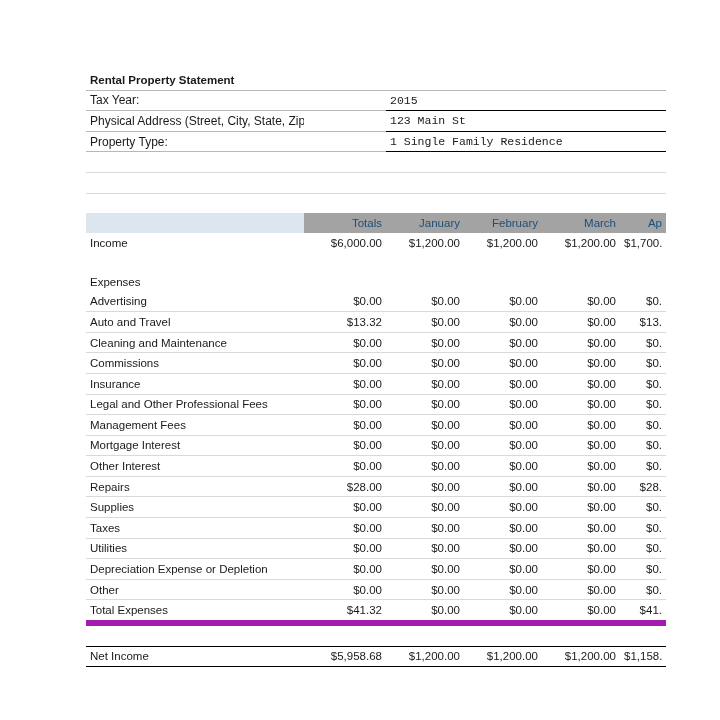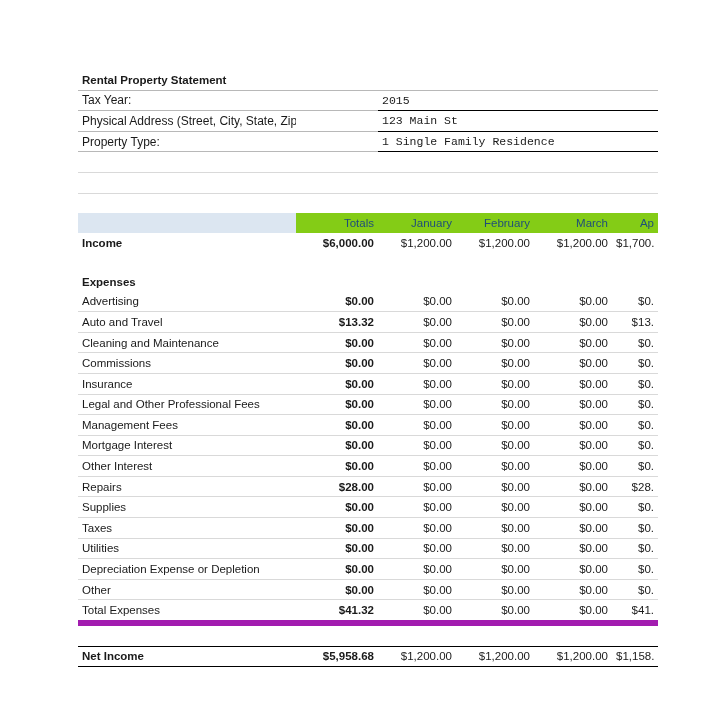--- a/index.html
+++ b/index.html
@@ -9,21 +9,21 @@
   }
   body {
     width: 720px;
     height: 720px;
     font-family: "Liberation Sans", sans-serif;
     color: #1a1a1a;
     overflow: hidden;
   }
   .sheet {
     position: absolute;
-    left: 78px;
+    left: 86px;
     top: 70px;
     width: 580px;
   }
 
   table.grid {
     border-collapse: collapse;
     table-layout: fixed;
     width: 580px;
     font-size: 11.5px;
   }
@@ -58,29 +58,29 @@
 
   .val-cell-underline {
     border-bottom: 1px solid #000000 !important;
     font-family: Liberation Mono, monospace;
   }
 
   .spacer td { height: 19.6px; border-bottom: 1px solid #d9d9d9; }
 
   
   .colhead td {
-    background: #84cc16;
+    background: #a3a3a3;
     color: #1f4e79;
     text-align: right;
     height: 22px;
     font-size: 11.5px;
   }
   .colhead td.c-label { background: #dce6f1; }
   .num { text-align: right; }
-  .bold { font-weight: bold; }
+  .bold { font-weight: normal; }
 
   .blankrow td { height: 19.6px; }
 
   .netrow td {
     border-top: 1px solid #000000;
     border-bottom: 1px solid #000000;
     height: 22px;
     margin-left: 36px;
   }
 

